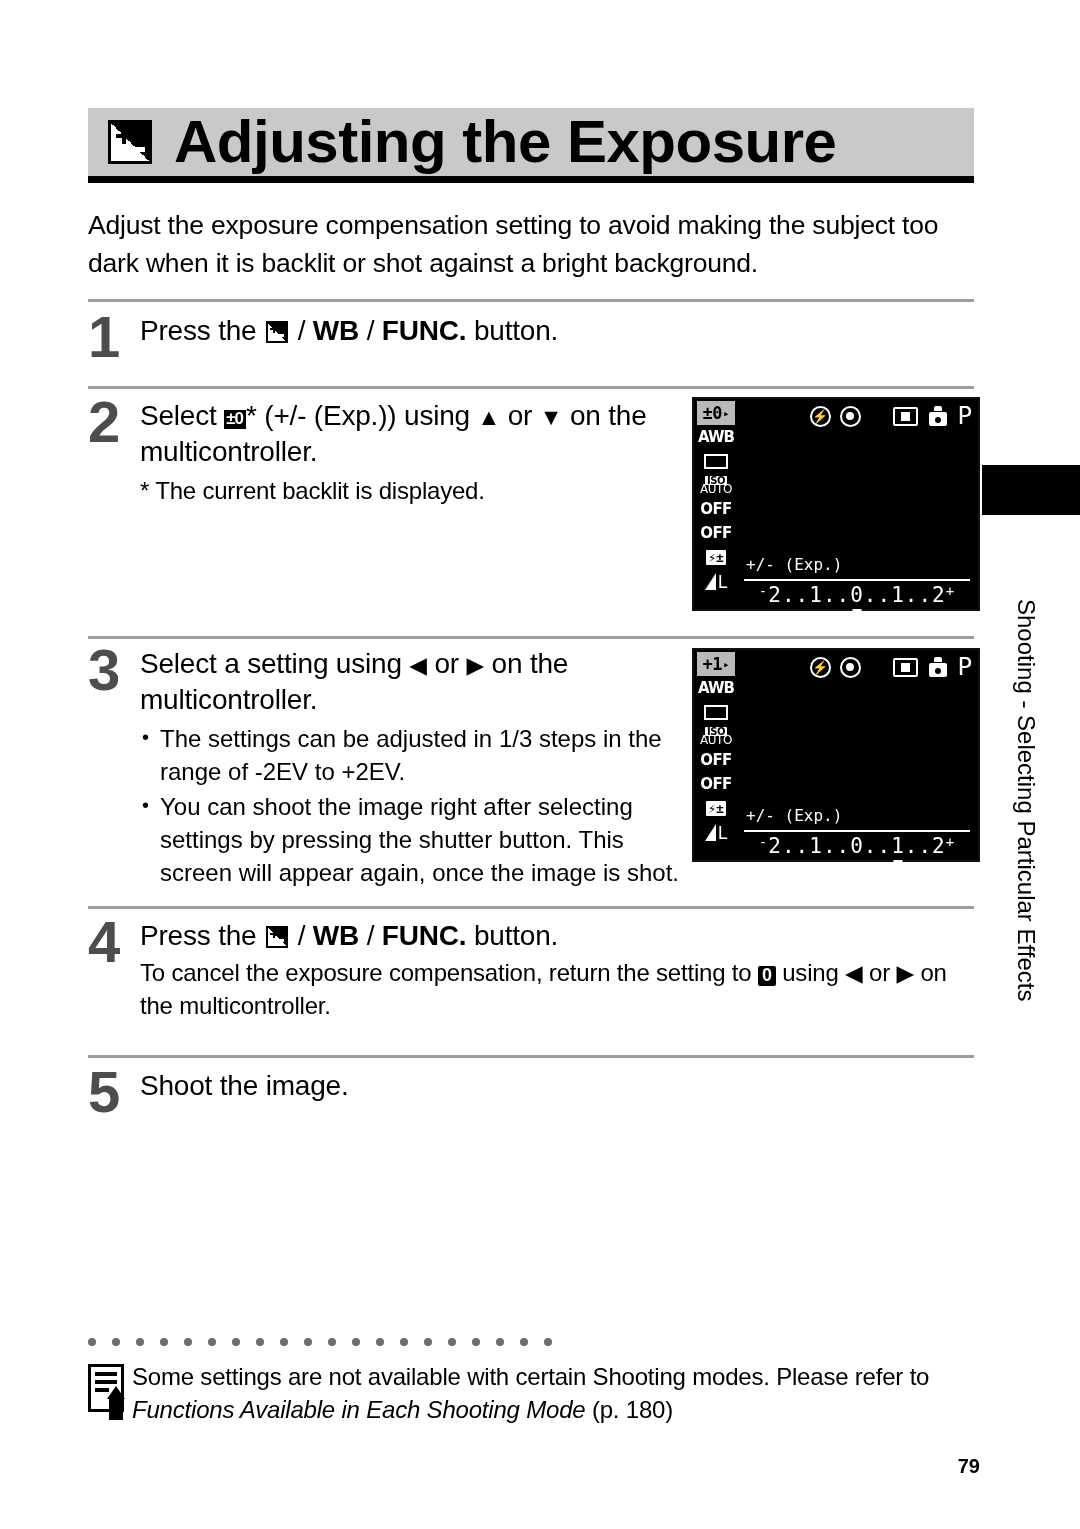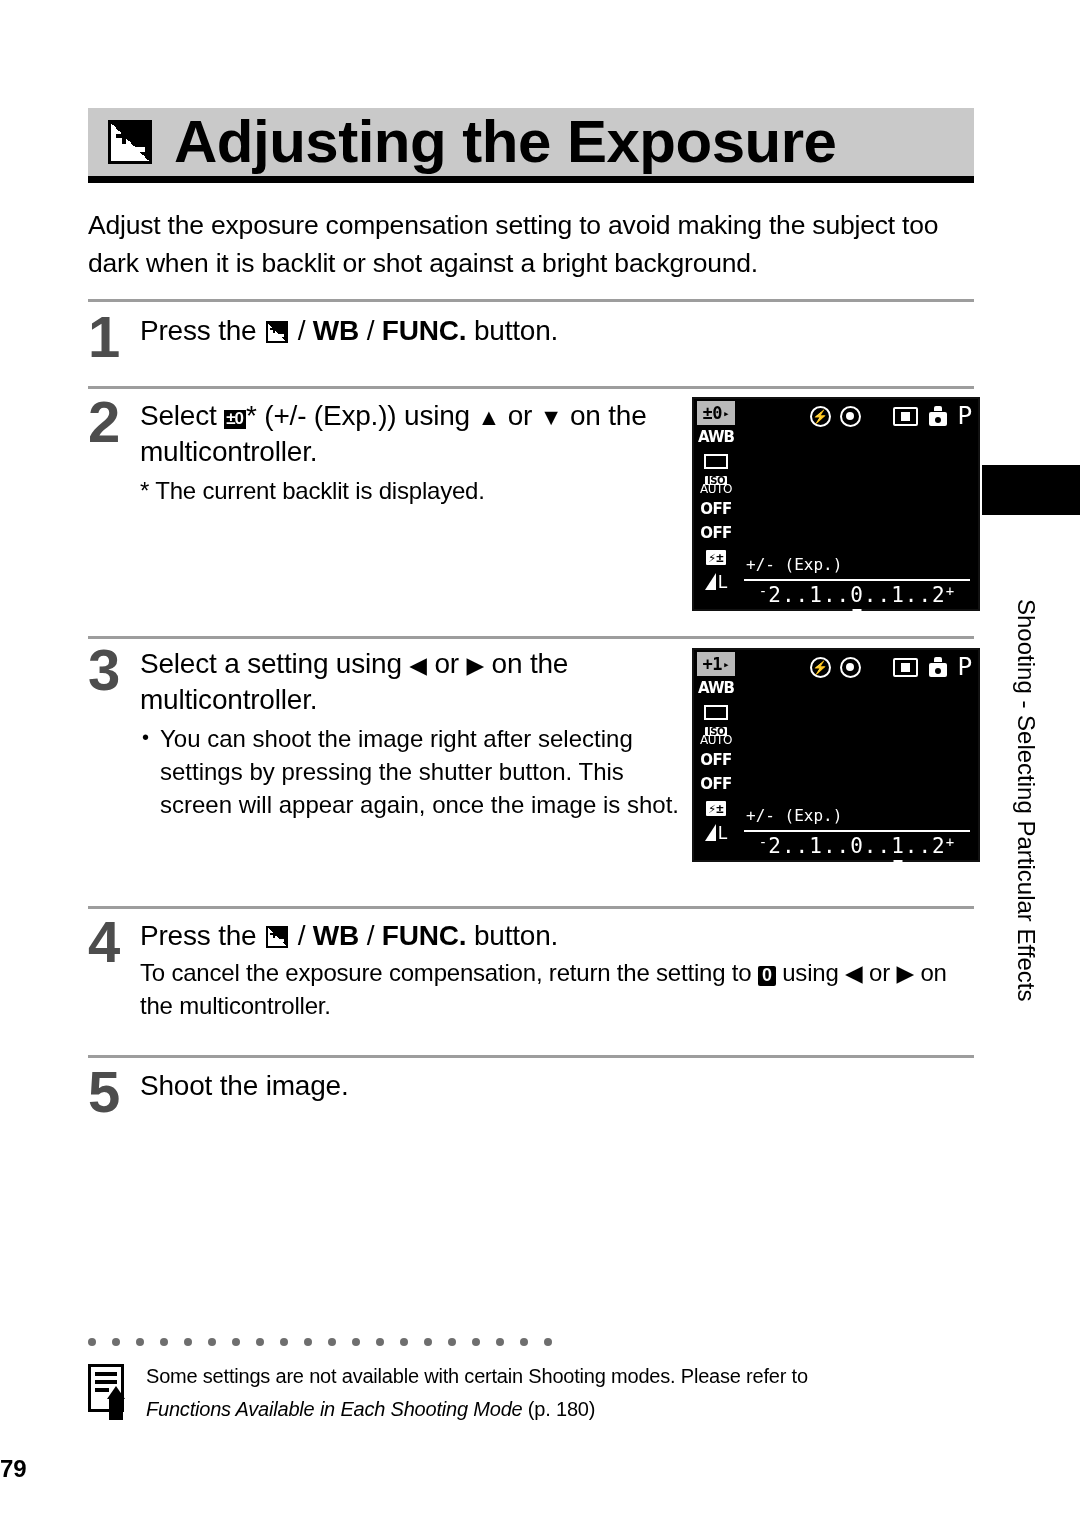--- a/index.html
+++ b/index.html
@@ -379,32 +379,32 @@
     width: 0; height: 0;
     border-left: 9px solid transparent;
     border-right: 9px solid transparent;
     border-bottom: 13px solid #000;
   }
   .note-icon .pencil-body {
     position: absolute; left: 21px; top: 33px;
     width: 14px; height: 23px; background: #000;
   }
   .note-text {
-    font-size: 20px;
+    font-size: 24px;
     line-height: 33px;
-    margin-left: 14px;
     letter-spacing: -0.2px;
   }
   .note-text .ital { font-style: italic; }
 
   .page-num {
     position: absolute;
     left: 0; right: 100px;
     top: 1455px;
-    font-size: 24px;
+    text-align: right;
+    font-size: 20px;
     font-weight: bold;
   }
 </style>
 </head>
 <body>
 
 <div class="header-band">
   <div class="expo-icon">
     <div class="tri"></div>
     <div class="plus-h"></div>
@@ -499,20 +499,21 @@
 </div>
 
 <div class="rule" style="top:636px"></div>
 <div class="step" style="left:88px; top:646px; width:600px">
   <div class="step-num">3</div>
   <div class="step-body">
     <div class="step-head">
       <span>Select a setting using </span><span class="arrow">◀</span><span> or </span><span class="arrow">▶</span><span> on the multicontroller.</span>
     </div>
     <ul class="bullets">
+      <li>The settings can be adjusted in 1/3 steps in the range of -2EV to +2EV.</li>
       <li>You can shoot the image right after selecting settings by pressing the shutter button.  This screen will appear again, once the image is shot.</li>
     </ul>
   </div>
 </div>
 
 <div class="lcd" style="left:692px; top:648px; width:284px; height:210px">
   <div class="lcd-inner">
     <div class="lcd-col">
       <div class="lcd-ico sel">
         <span class="sel-val">+1</span>

